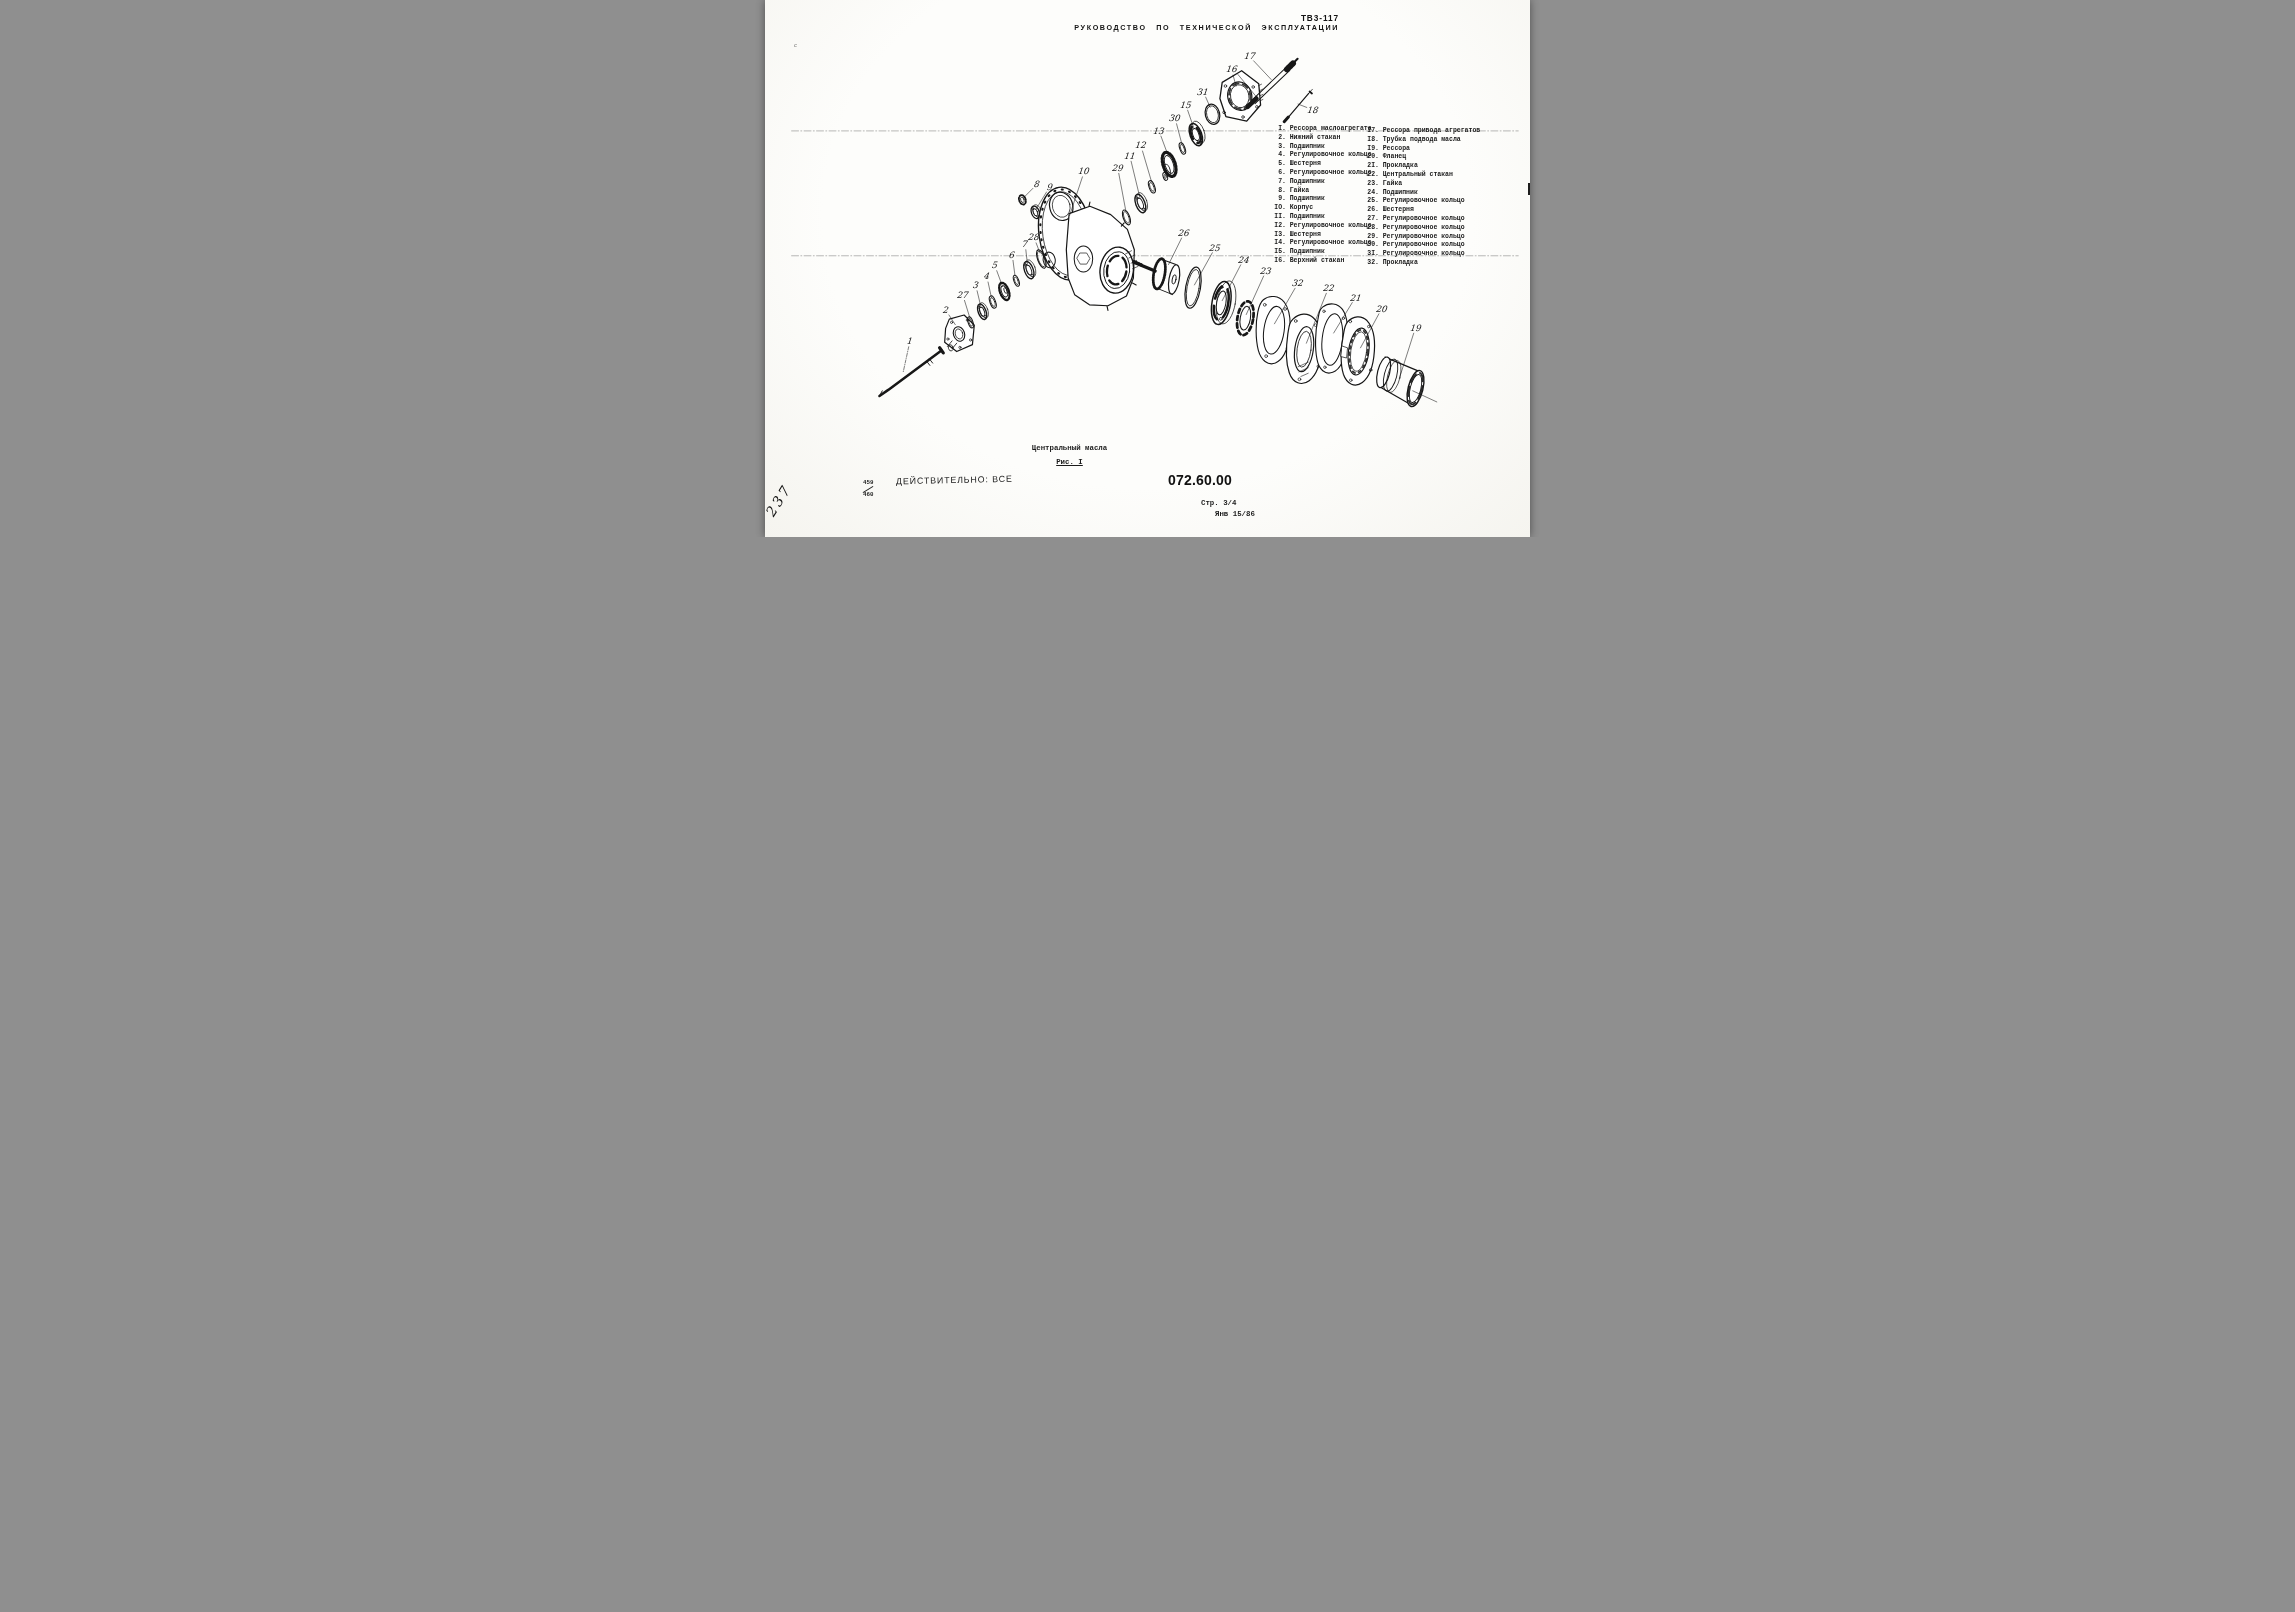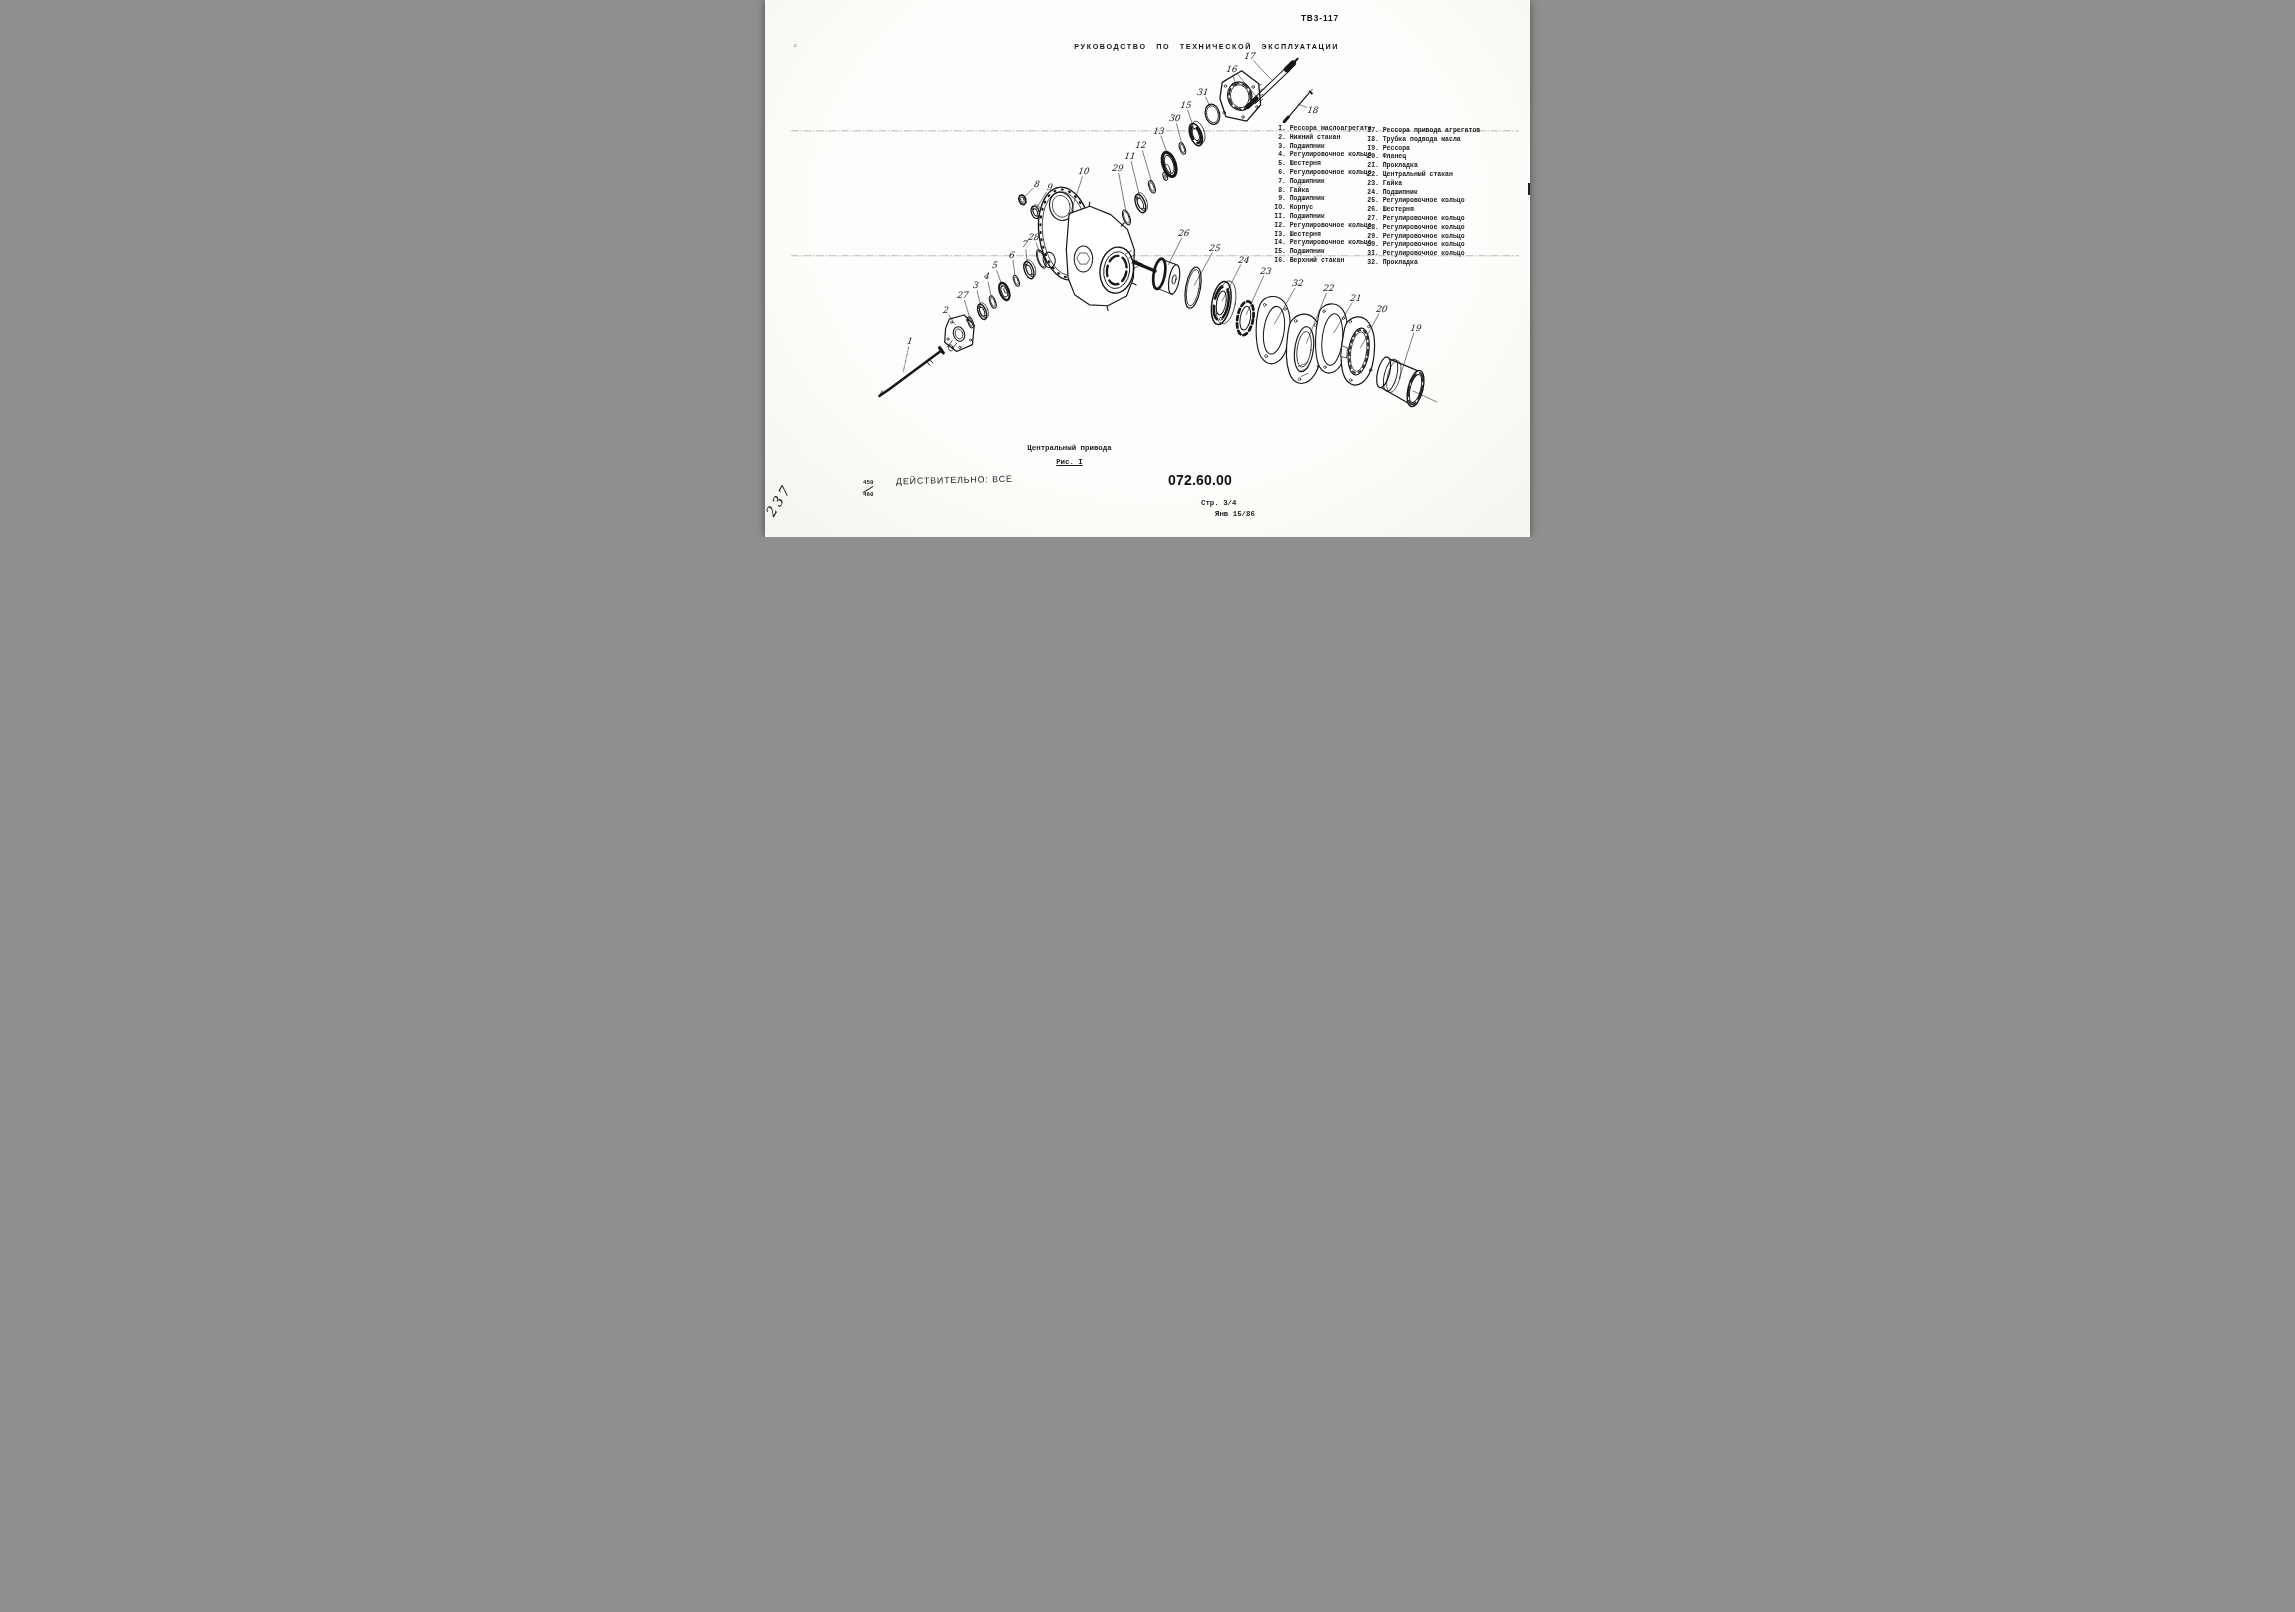--- a/index.html
+++ b/index.html
@@ -10,21 +10,21 @@
     font-family:"Liberation Mono","DejaVu Sans Mono",monospace;
     box-shadow:0 0 8.3px rgba(0,0,0,.45);
   }
   
   #diagram-svg{position:absolute;left:0;top:0;z-index:1;}
   #diagram-svg *{fill:none;stroke:#171717;stroke-linecap:round;stroke-linejoin:round;}
   
   .hdr{position:absolute;left:0;top:13px;width:574px;text-align:right;z-index:2;
        font-family:"Liberation Sans","DejaVu Sans",sans-serif;font-weight:700;color:#141414;}
   .hdr-l1{font-size:8.3px;letter-spacing:0.9px;}
-  .hdr-l2{font-size:7.2px;letter-spacing:1.6px;word-spacing:6px;margin-top:19px;}
+  .hdr-l2{font-size:7.2px;letter-spacing:1.6px;word-spacing:6px;margin-top:0;}
   
   .plist{position:absolute;z-index:2;font-size:6.5px;font-weight:700;color:#191919;}
   #parts-col1{left:507px;top:125px;}
   #parts-col2{left:600px;top:127px;}
   .pl-row{display:flex;height:8.8px;line-height:8.8px;white-space:nowrap;}
   .pl-num{display:inline-block;min-width:14px;text-align:right;}
   .pl-lbl{margin-left:3.7px;}
   
   #callout-layer{position:absolute;inset:0;z-index:3;}
   .callout{position:absolute;transform:translate(-50%,-50%) skewX(-8deg);
@@ -509,21 +509,21 @@
         <span class="pl-num">3I.</span>
         <span class="pl-lbl">Регулировочное кольцо</span>
       </div>
       <div class="pl-row">
         <span class="pl-num">32.</span>
         <span class="pl-lbl">Прокладка</span>
       </div>
     </div>
 
   <div class="caption">
-    <div>Центральный привода</div>
+    <div>Центральный масла</div>
     <div class="cap2">Рис. I</div>
   </div>
 
   <div class="validity">ДЕЙСТВИТЕЛЬНО: ВСЕ</div>
   <div class="pageref">
     <span>459</span>
     <span class="pr-slash"></span>
     <span>460</span>
   </div>
   <div class="docnum">072.60.00</div>

